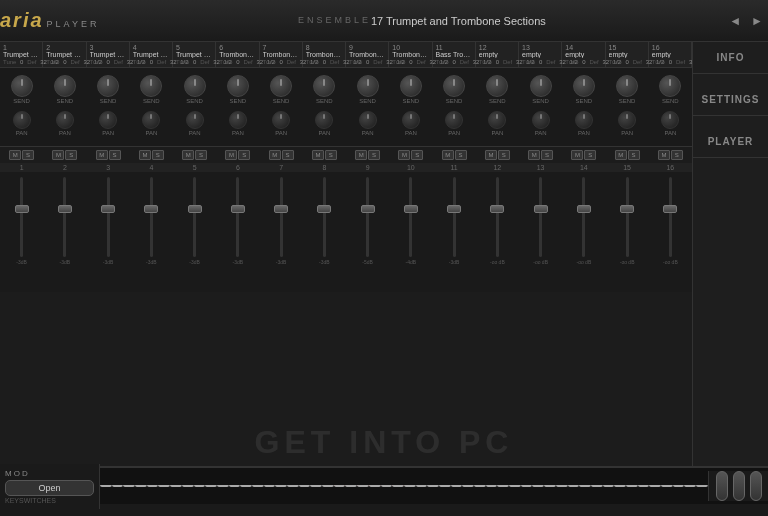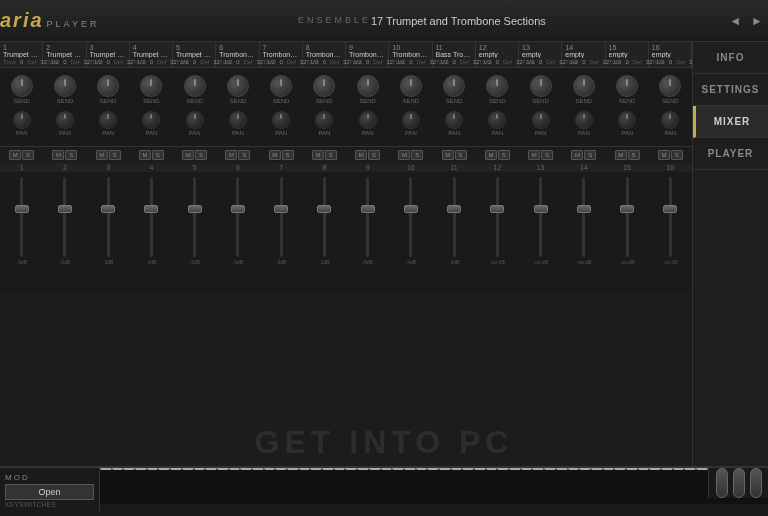--- a/index.html
+++ b/index.html
@@ -285,20 +285,21 @@
       white-space: nowrap;
     }
 
     
     .right-sidebar {
       width: 76px;
       background: #1e1e1e;
       border-left: 1px solid #333;
       display: flex;
       flex-direction: column;
+      gap: 10px;
     }
     .sidebar-btn {
       padding: 10px 5px;
       text-align: center;
       color: #888;
       font-size: 10px;
       font-weight: bold;
       letter-spacing: 1px;
       cursor: pointer;
       border-bottom: 1px solid #333;
@@ -308,21 +309,21 @@
       color: #ccc;
       border-left: 3px solid #c8a84b;
     }
 
     
     .keyboard-section {
       height: 38px;
       background: #111;
       border-top: 2px solid #333;
       display: flex;
-      align-items: flex-start;
+      align-items: center;
       position: relative;
     }
     .keyboard-controls {
       width: 100px;
       background: #1a1a1a;
       display: flex;
       flex-direction: column;
       justify-content: center;
       padding: 5px;
       border-right: 1px solid #333;
@@ -330,21 +331,21 @@
     .mod-label {
       color: #888;
       font-size: 8px;
       letter-spacing: 2px;
     }
     .open-btn {
       color: #ccc;
       font-size: 9px;
       background: #333;
       border: 1px solid #555;
-      border-radius: 0;
+      border-radius: 5px;
       padding: 2px 5px;
       margin-top: 2px;
       cursor: pointer;
       text-align: center;
     }
     .keyswitches-label {
       color: #555;
       font-size: 7px;
       margin-top: 1px;
     }
@@ -920,21 +921,20 @@
     </div>
     <span class="db-label">-oo dB</span>
           </div>
         </div>
 
     </div>
 
     <div class="right-sidebar" id="sidebar-btns">
         <div class="sidebar-btn">INFO</div>
         <div class="sidebar-btn">SETTINGS</div>
-        <div class="sidebar-btn active">MIXER</div>
         <div class="sidebar-btn">PLAYER</div>
       </div>
   </div>
 
   <div class="keyboard-section">
     <div class="keyboard-controls">
       <span class="mod-label">MOD</span>
       <div class="open-btn">Open</div>
       <span class="keyswitches-label">KEYSWITCHES</span>
     </div>

